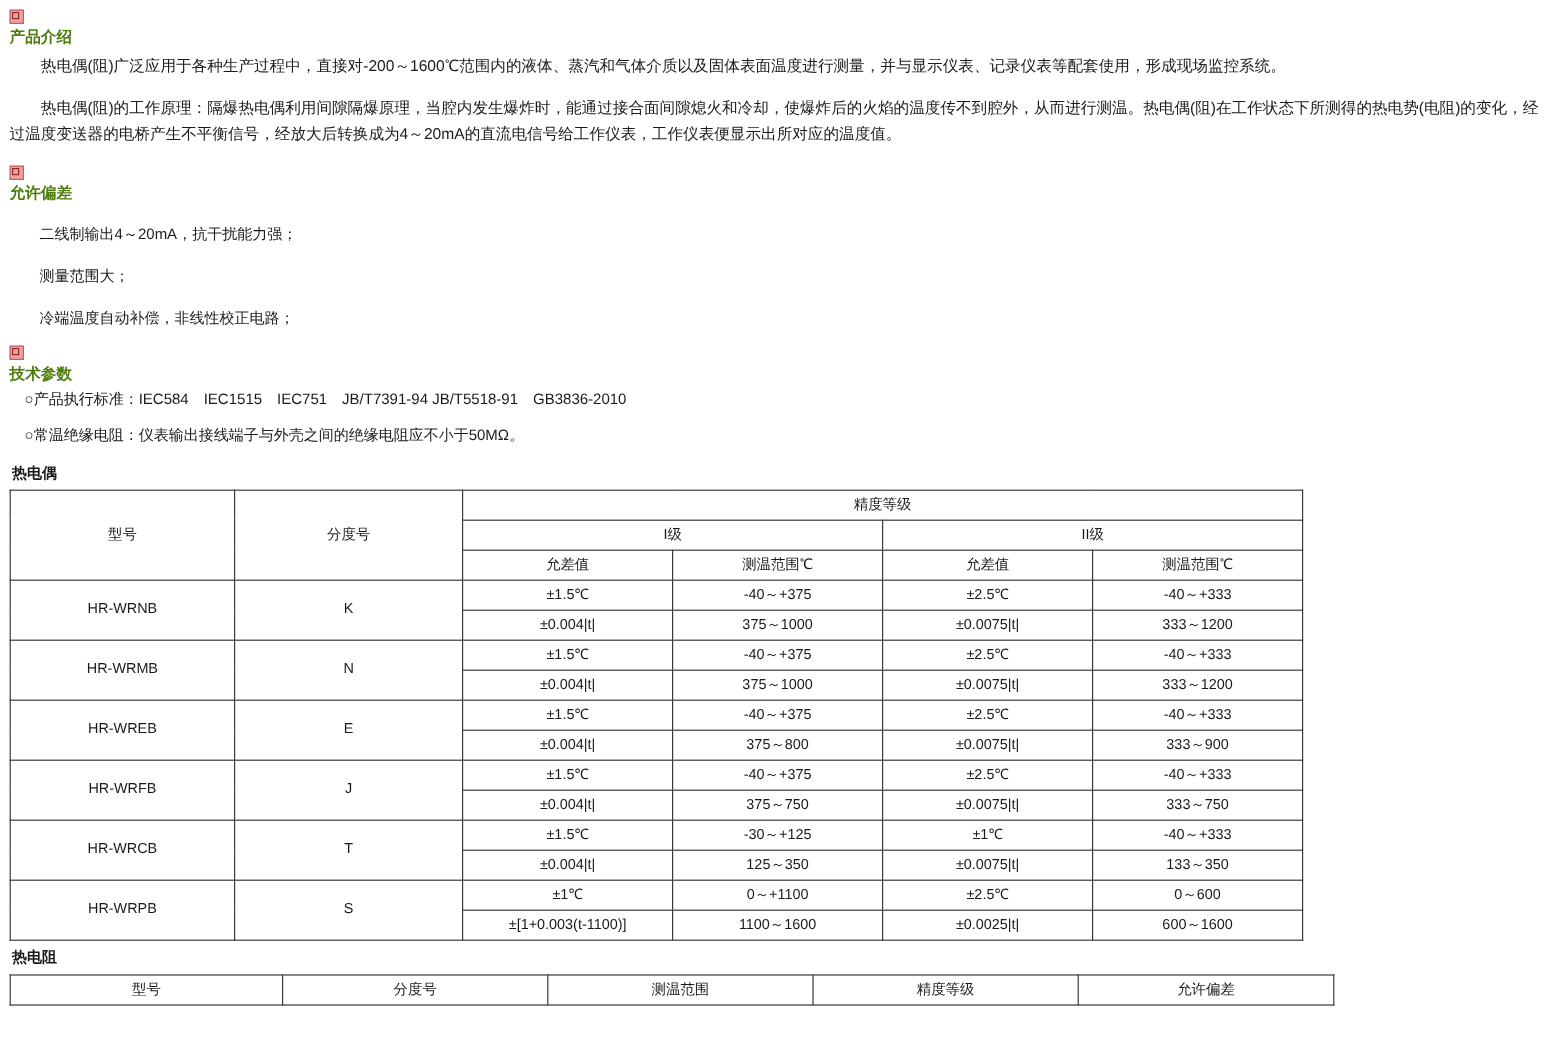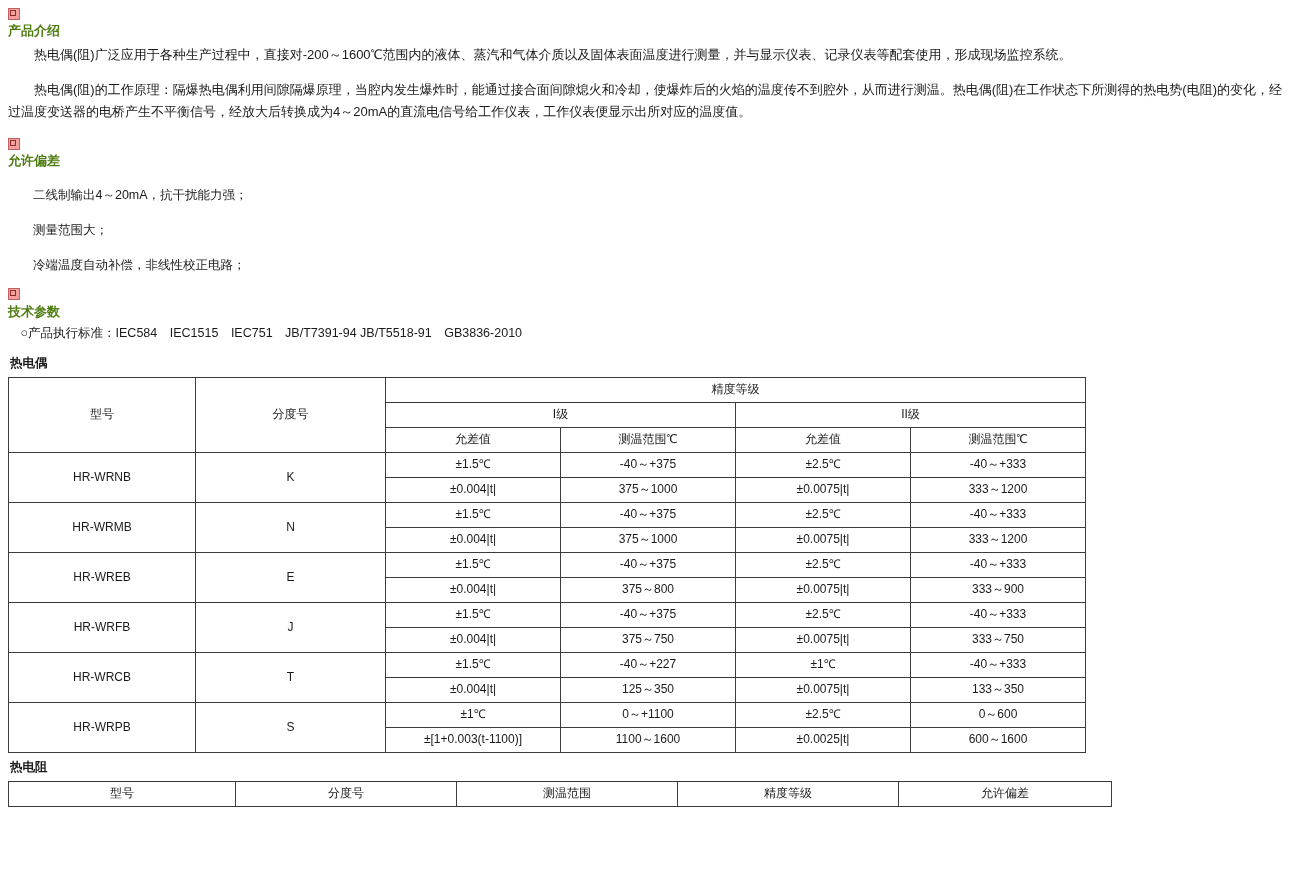--- a/index.html
+++ b/index.html
@@ -123,20 +123,21 @@
   <p class="feat">测量范围大；</p>
   <p class="feat">冷端温度自动补偿，非线性校正电路；</p>
 
   <div class="spacer-img">
     <span class="broken-img"></span>
   </div>
 
   <div class="sec-title">技术参数</div>
 
   <p class="spec-line">○产品执行标准：IEC584　IEC1515　IEC751　JB/T7391-94  JB/T5518-91　GB3836-2010</p>
+  <p class="spec-line">○常温绝缘电阻：仪表输出接线端子与外壳之间的绝缘电阻应不小于50MΩ。</p>
 
   <div class="subhead">热电偶</div>
 
   <table class="grid">
     <tbody>
       <tr>
         <td class="tc-model" rowspan="3">型号</td>
         <td class="tc-graduation" rowspan="3">分度号</td>
         <td colspan="4">精度等级</td>
       </tr>
@@ -208,21 +209,21 @@
         <td>±0.004|t|</td>
         <td>375～750</td>
         <td>±0.0075|t|</td>
         <td>333～750</td>
       </tr>
 
       <tr>
         <td rowspan="2">HR-WRCB</td>
         <td rowspan="2">T</td>
         <td>±1.5℃</td>
-        <td>-40～+227</td>
+        <td>-30～+125</td>
         <td>±1℃</td>
         <td>-40～+333</td>
       </tr>
       <tr>
         <td>±0.004|t|</td>
         <td>125～350</td>
         <td>±0.0075|t|</td>
         <td>133～350</td>
       </tr>
 

